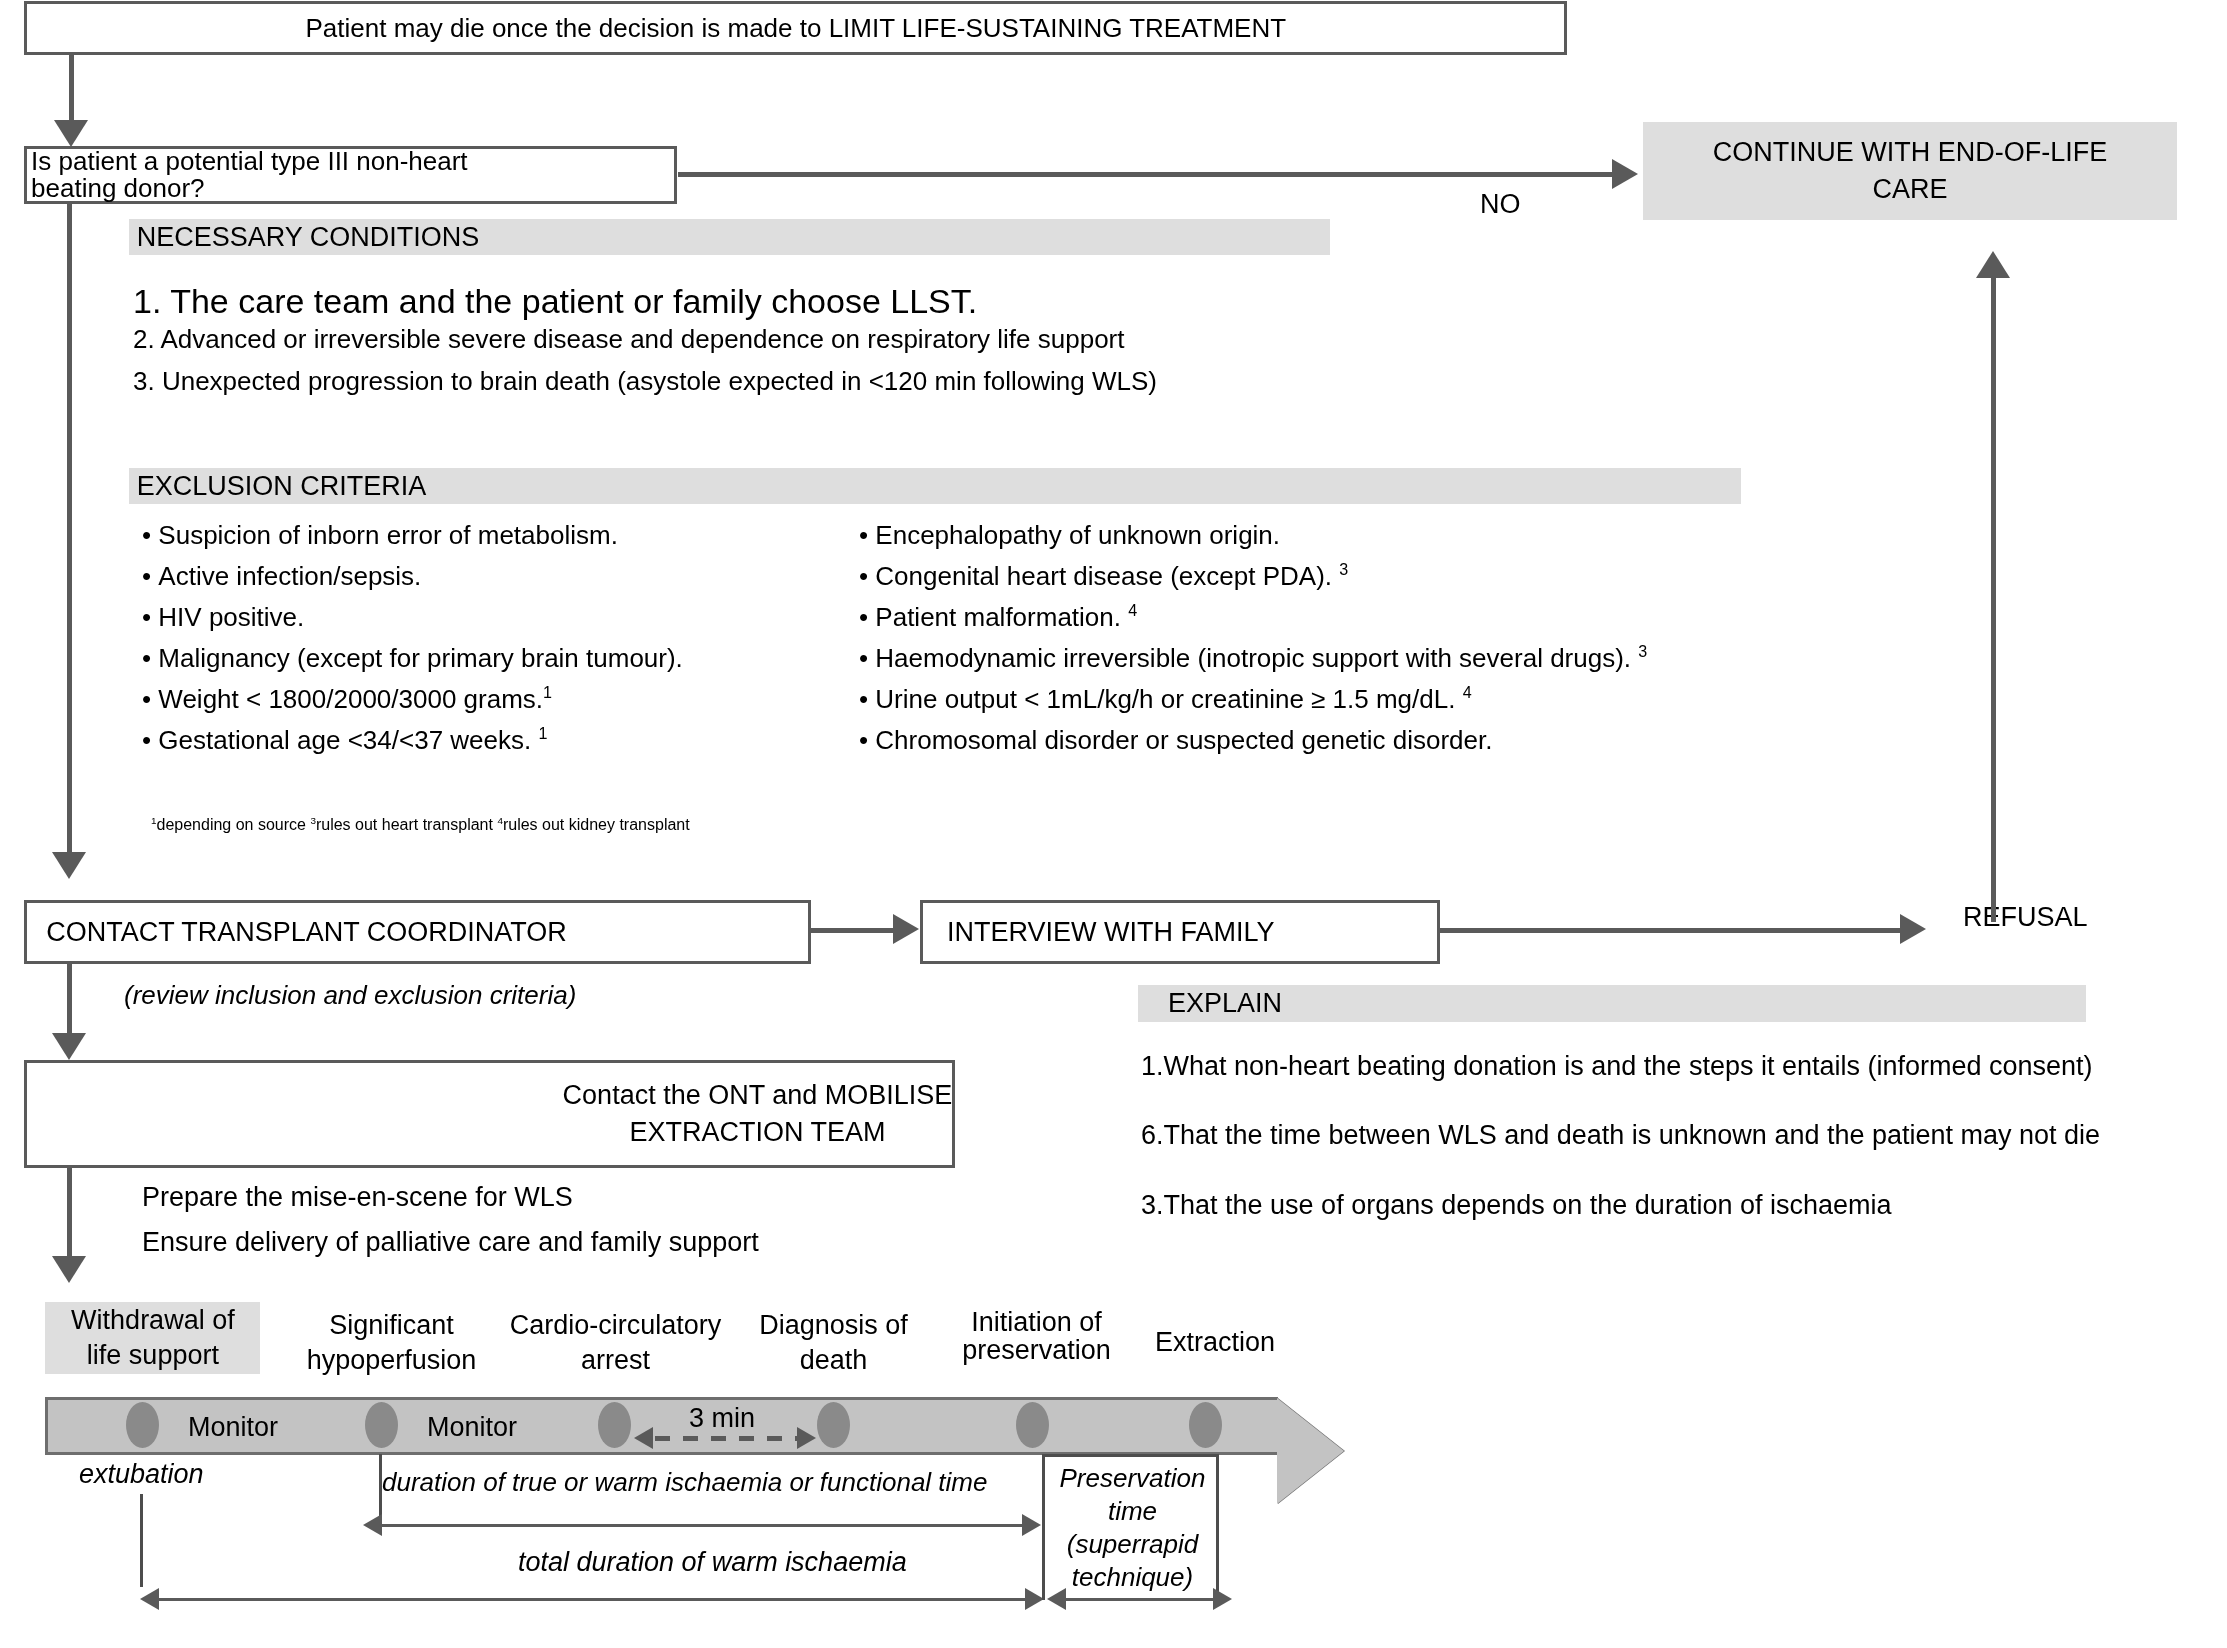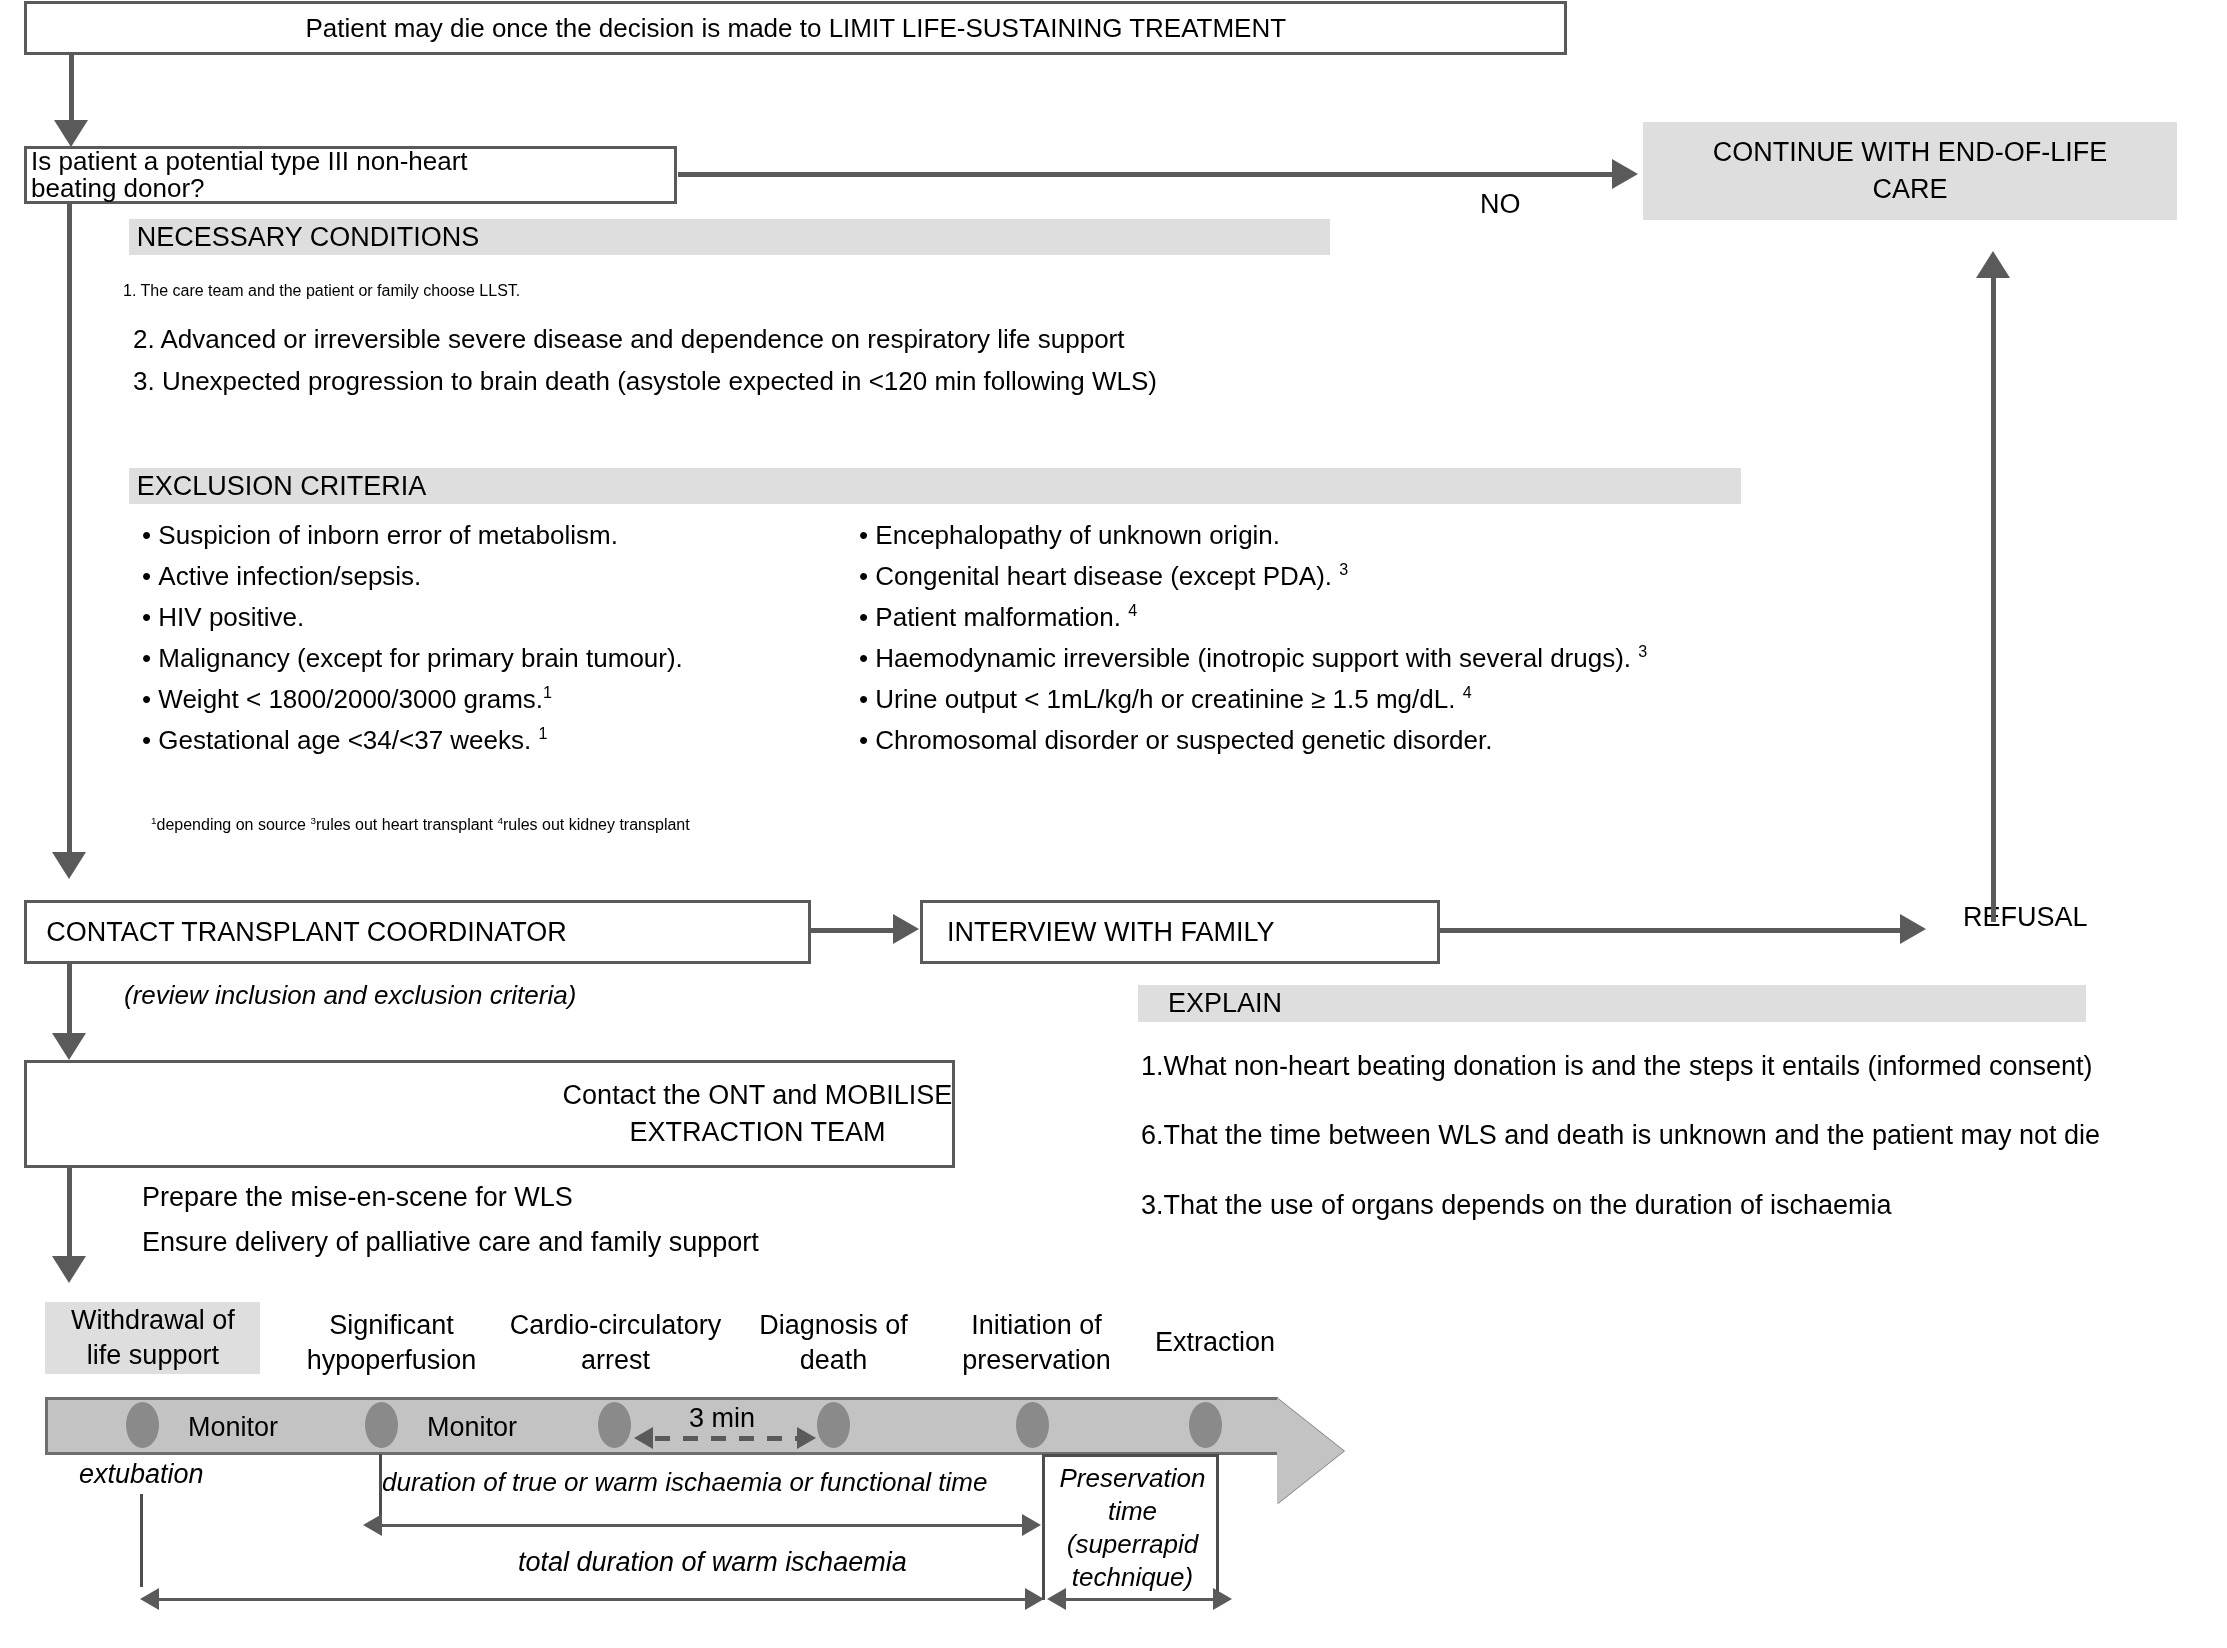--- a/index.html
+++ b/index.html
@@ -120,21 +120,21 @@
     <span style="font-size:27px;line-height:37px;white-space:pre-line;">CONTINUE WITH END-OF-LIFE
 CARE</span>
   </div>
 
   <div class="vline" style="left:44px;top:204px;height:653px;"></div>
   <div class="arrow-d" style="left:29px;top:852px;"></div>
 
   <div class="band" style="left:106px;top:219px;width:1201px;height:36px;padding-left:7.7px;">
     <span style="font-size:27px;">NECESSARY CONDITIONS</span>
   </div>
-  <div class="t" style="left:100px;top:282px;font-size:16px;">1. The care team and the patient or family choose LLST.</div>
+  <div class="t" style="left:110px;top:282px;font-size:34px;">1. The care team and the patient or family choose LLST.</div>
   <div class="t" style="left:110px;top:324px;font-size:26px;">2. Advanced or irreversible severe disease and dependence on respiratory life support</div>
   <div class="t" style="left:110px;top:366px;font-size:26px;">3. Unexpected progression to brain death (asystole expected in &lt;120 min following WLS)</div>
 
   <div class="band" style="left:106px;top:468px;width:1612px;height:36px;padding-left:7.7px;">
     <span style="font-size:27px;">EXCLUSION CRITERIA</span>
   </div>
 
   <div class="t" style="left:119px;top:519px;font-size:26px;">•&nbsp;<span>Suspicion of inborn error of metabolism.</span><span class="sup"></span></div>
   <div class="t" style="left:119px;top:560px;font-size:26px;">•&nbsp;<span>Active infection/sepsis.</span><span class="sup"></span></div>
   <div class="t" style="left:119px;top:601px;font-size:26px;">•&nbsp;<span>HIV positive.</span><span class="sup"></span></div>
@@ -193,21 +193,21 @@
   <div class="gbox" style="left:22.4px;top:1302px;width:215px;height:72px;">
     <span style="font-size:27px;line-height:35px;white-space:pre-line;">Withdrawal of
 life support</span>
   </div>
   <div class="t t-center" style="left:263px;top:1308px;width:211px;font-size:27px;line-height:35px;white-space:pre-line;">Significant
 hypoperfusion</div>
   <div class="t t-center" style="left:461px;top:1308px;width:263px;font-size:27px;line-height:35px;white-space:pre-line;">Cardio-circulatory
 arrest</div>
   <div class="t t-center" style="left:716px;top:1308px;width:189px;font-size:27px;line-height:35px;white-space:pre-line;">Diagnosis of
 death</div>
-  <div class="t t-center" style="left:911px;top:1308px;width:205px;font-size:27px;line-height:35px;white-space:pre-line;">Initiation of
+  <div class="t t-center" style="left:911px;top:1308px;width:205px;font-size:27px;line-height:28px;white-space:pre-line;">Initiation of
 preservation</div>
   <div class="t t-center" style="left:1115px;top:1325px;width:154px;font-size:27px;line-height:35px;">Extraction</div>
 
   <div id="timeline-body" style="left:22.4px;top:1397px;width:1233px;height:58px;"></div>
   <div id="timeline-head" style="left:1254px;top:1398px;"></div>
 
   <div class="tmark" style="left:103px;top:1402px;"></div>
   <div class="tmark" style="left:342px;top:1402px;"></div>
   <div class="tmark" style="left:575px;top:1402px;"></div>
   <div class="tmark" style="left:794px;top:1402px;"></div>

